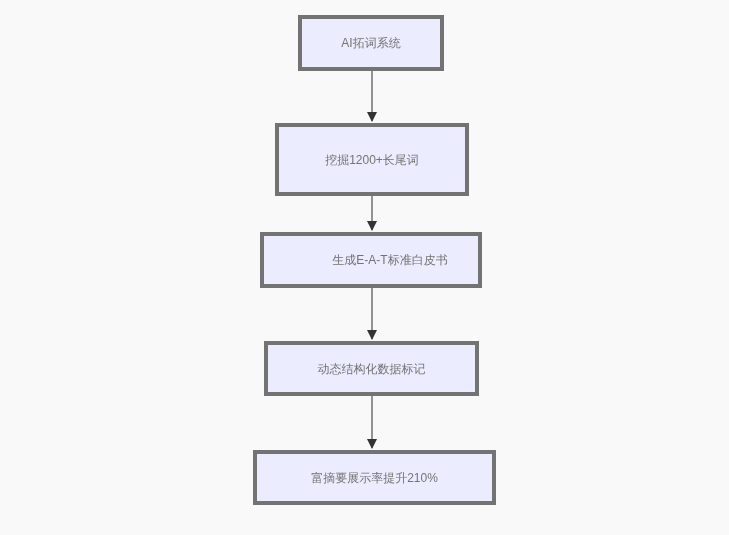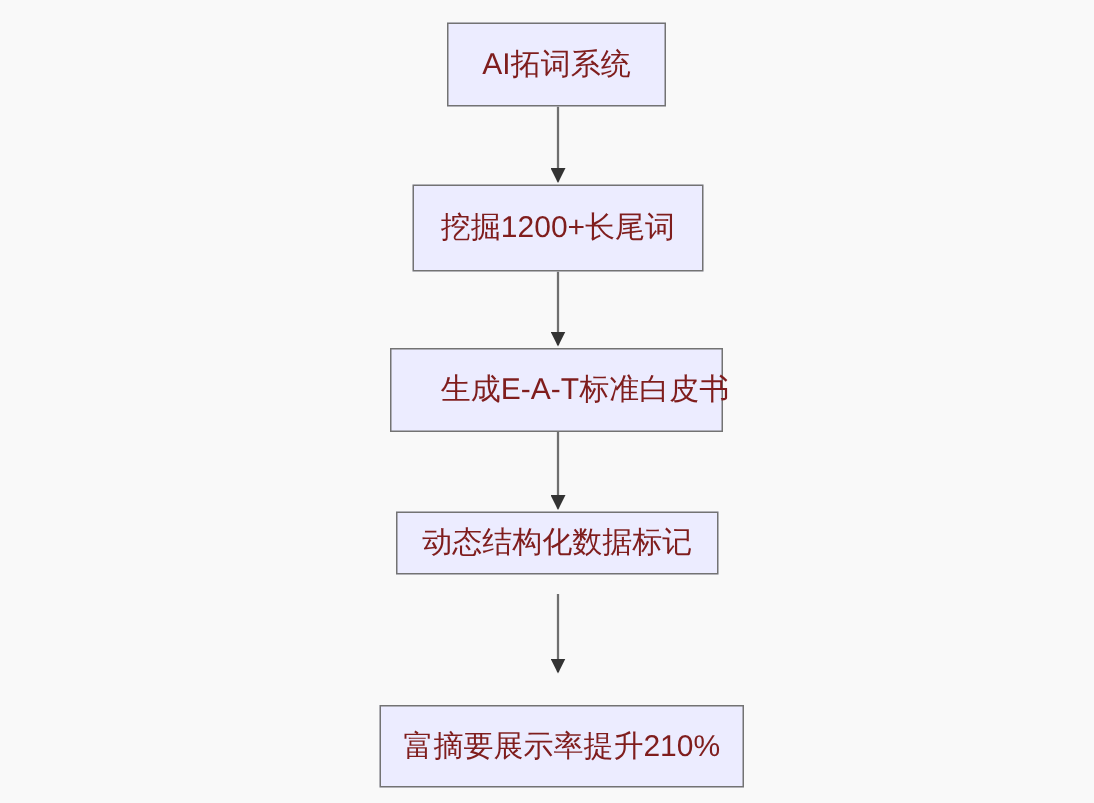--- a/index.html
+++ b/index.html
@@ -24,35 +24,35 @@
     left: 0;
     top: 0;
     width: 729px;
     height: 535px;
     pointer-events: none;
   }
   .flow-node {
     position: absolute;
     box-sizing: border-box;
     background: #ECECFF;
-    border: 1px solid #737373;
-    color: #7f1d1d;
-    font-size: 20px;
+    border: 4px solid #737373;
+    color: #737373;
+    font-size: 12px;
     line-height: 1;
     display: flex;
     align-items: center;
     justify-content: center;
     text-align: center;
     white-space: nowrap;
   }
   .node-1 { left: 298px; top: 15px;  width: 146px; height: 56px; }
-  .node-2 { left: 275px; top: 123px; width: 194px; height: 58px; }
+  .node-2 { left: 275px; top: 123px; width: 194px; height: 73px; }
   .node-3 { left: 260px; top: 232px; width: 222px; height: 56px; padding-left: 38px; }
-  .node-4 { left: 264px; top: 341px; width: 215px; height: 42px; }
-  .node-5 { left: 253px; top: 450px; width: 243px; height: 55px; margin-top: 20px; }
+  .node-4 { left: 264px; top: 341px; width: 215px; height: 55px; }
+  .node-5 { left: 253px; top: 450px; width: 243px; height: 55px; }
 </style>
 </head>
 <body>
 
 <div class="canvas">
 
   <svg class="edges-layer" width="729" height="535" viewBox="0 0 729 535" xmlns="http://www.w3.org/2000/svg">
     <defs>
       <marker id="arrowhead" markerUnits="userSpaceOnUse" markerWidth="10" markerHeight="10" refX="9" refY="5" orient="auto">
         <path d="M0,0 L10,5 L0,10 Z" fill="#333333"></path>

